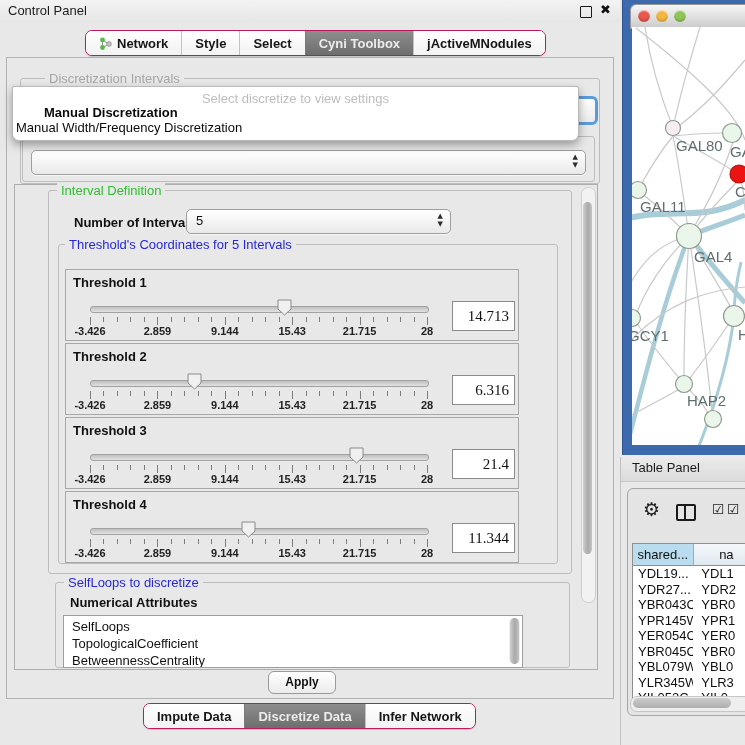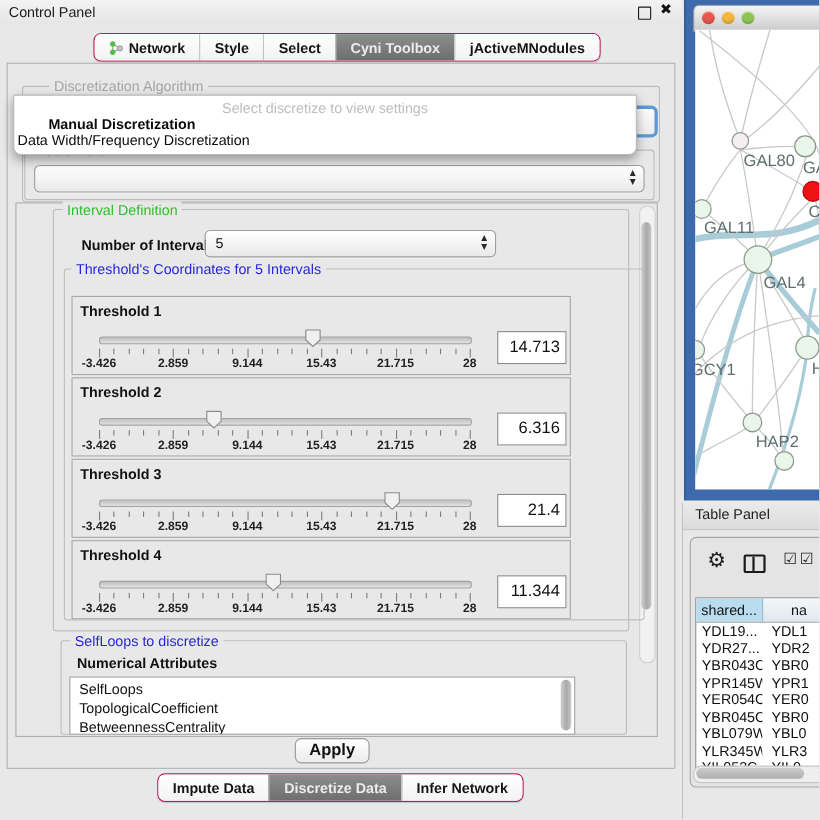--- a/index.html
+++ b/index.html
@@ -34,37 +34,37 @@
   .combo{position:absolute;border:1px solid #9e9e9e;border-radius:5px;background:linear-gradient(#ffffff,#e9e9e9);font-size:13px;color:#111;box-shadow:0 1px 0 rgba(255,255,255,.7);}
   .combo .val{position:absolute;left:9px;top:3px;white-space:nowrap;}
   .combo .arrows{position:absolute;right:7px;top:2px;display:flex;flex-direction:column;line-height:8px;font-size:7px;color:#2b2b2b;font-family:"DejaVu Sans",sans-serif;}
   
   #viewport{left:14px;top:184px;width:582px;height:484px;border:1px solid #adadad;background:#e8e8e8;}
   .vscroll{position:absolute;background:#f2f2f2;border:1px solid #cfcfcf;border-radius:7px;}
   .vthumb{position:absolute;left:1px;width:9px;border-radius:5px;background:linear-gradient(90deg,#cdcdcd,#a9a9a9 55%,#c4c4c4);}
   #interval-group{left:48px;top:190px;width:522px;height:382px;}
   #interval-group > .group-title{color:#2fbe2f;}
   #num-intervals-label{left:25px;top:24px;font-size:13px;font-weight:bold;color:#111;}
-  #thresholds-group{left:58px;top:244px;width:498px;height:318px;padding-left:28px;}
+  #thresholds-group{left:58px;top:244px;width:498px;height:318px;}
   #thresholds-group > .group-title{left:6px;color:#2727d8;}
   .th-panel{position:absolute;left:6px;width:452px;height:70px;border:1px solid #a8a8a8;background:#e8e8e8;}
   .th-label{position:absolute;left:7px;top:5px;font-size:13px;font-weight:bold;color:#111;}
   .th-track{position:absolute;left:24px;top:36px;width:337px;height:5px;border:1px solid #a2a2a2;border-radius:3px;background:linear-gradient(#bfbfbf,#e2e2e2);}
   .th-thumb{position:absolute;top:29px;}
   .tick{position:absolute;width:1px;background:#7d7d7d;}
   .tick-label{position:absolute;transform:translateX(-50%);font-size:11px;font-weight:bold;color:#222;white-space:nowrap;}
-  .th-value{position:absolute;left:386px;top:31px;width:56px;height:28px;border:1px solid #8b8b8b;background:#fff;font-size:15px;color:#111;text-align:right;line-height:28px;padding-right:5px;box-sizing:content-box;}
+  .th-value{position:absolute;left:386px;top:31px;width:56px;height:28px;border:1px solid #8b8b8b;background:#fff;font-size:15px;color:#111;text-align:right;line-height:28px;padding-right:5px;box-sizing:content-box;font-family:Liberation Serif, serif;}
   #attr-group{left:55px;top:582px;width:513px;height:84px;}
   #attr-group > .group-title{color:#2727d8;}
   #attr-sublabel{left:14px;top:12px;font-size:13px;font-weight:bold;color:#111;}
   #attr-list{left:7px;top:32px;width:458px;height:51px;background:#fff;border:1px solid #9e9e9e;overflow:hidden;}
   .attr-item{font-size:13px;color:#111;line-height:17px;padding-left:8px;white-space:nowrap;}
   #attr-scroll{position:absolute;right:2px;top:2px;width:11px;height:46px;background:#f0f0f0;border-radius:6px;}
   #attr-thumb{position:absolute;left:1px;top:0;width:9px;height:46px;border-radius:5px;background:linear-gradient(90deg,#cdcdcd,#a9a9a9 55%,#c4c4c4);}
-  #apply-btn{left:268px;top:671px;width:66px;height:21px;border:1px solid #9a9a9a;border-radius:6px;background:linear-gradient(#ffffff,#ebebeb);font-size:15px;font-weight:600;color:#111;text-align:center;line-height:20px;}
+  #apply-btn{left:268px;top:671px;width:66px;height:21px;border:1px solid #9a9a9a;border-radius:6px;background:linear-gradient(#ffffff,#ebebeb);font-size:12px;font-weight:600;color:#111;text-align:center;line-height:20px;}
   
   #net-frame{left:622px;top:0;width:123px;height:457px;background:#3d69ad;border-left:1px solid #2e5290;}
   #mac-titlebar{left:630px;top:4px;width:115px;height:23px;background:linear-gradient(#f6f6f6,#cbcbcb);border:1px solid #979797;border-right:none;border-radius:6px 0 0 0;}
   .light{position:absolute;top:5px;width:12px;height:12px;border-radius:50%;box-shadow:inset 0 1px 1px rgba(255,255,255,.7), inset 0 -2px 2px rgba(0,0,0,.15);}
   #net-canvas{left:632px;top:27px;width:113px;height:418px;background:#fff;overflow:hidden;}
   
   #divider-right{left:620px;top:457px;width:1px;height:288px;background:#c2c2c2;}
   #tp-titlebar{left:621px;top:455px;width:124px;height:26px;background:linear-gradient(#ececec,#dbdbdb);border-bottom:1px solid #c6c6c6;}
   #tp-title{left:11px;top:5px;font-size:13px;color:#1c1c1c;position:absolute;}
   #tp-box{left:627px;top:488px;width:131px;height:226px;background:#e4e4e4;border:1px solid #a6a6a6;border-radius:6px;}
@@ -118,28 +118,28 @@
         <span>Cyni Toolbox</span>
       </div>
       <div class="tab">
         <span>jActiveMNodules</span>
       </div>
     </div>
 
   <div id="cp-content" class="abs"></div>
 
   <div id="algo-group" class="group">
-    <span class="group-title">Discretization Algorithm</span>
+    <span class="group-title">Discretization Intervals</span>
   </div>
   <div id="algo-combo-fragment" class="abs"></div>
 
   <div id="algo-popup" class="abs">
     <div class="ph">Select discretize to view settings</div>
     <div class="popup-item b" style="top:18px;">Manual Discretization</div>
-    <div class="popup-item" style="top:33px;">Data Width/Frequency Discretization</div>
+    <div class="popup-item" style="top:33px;">Manual Width/Frequency Discretization</div>
   </div>
 
   <div id="table-data-group" class="group">
     <span class="group-title">Table Data</span>
     <div class="combo" style="left:8px;top:13px;width:553px;height:23px;">
       <span class="arrows">
         <span>▲</span>
           <span>▼</span>
       </span>
     </div>

